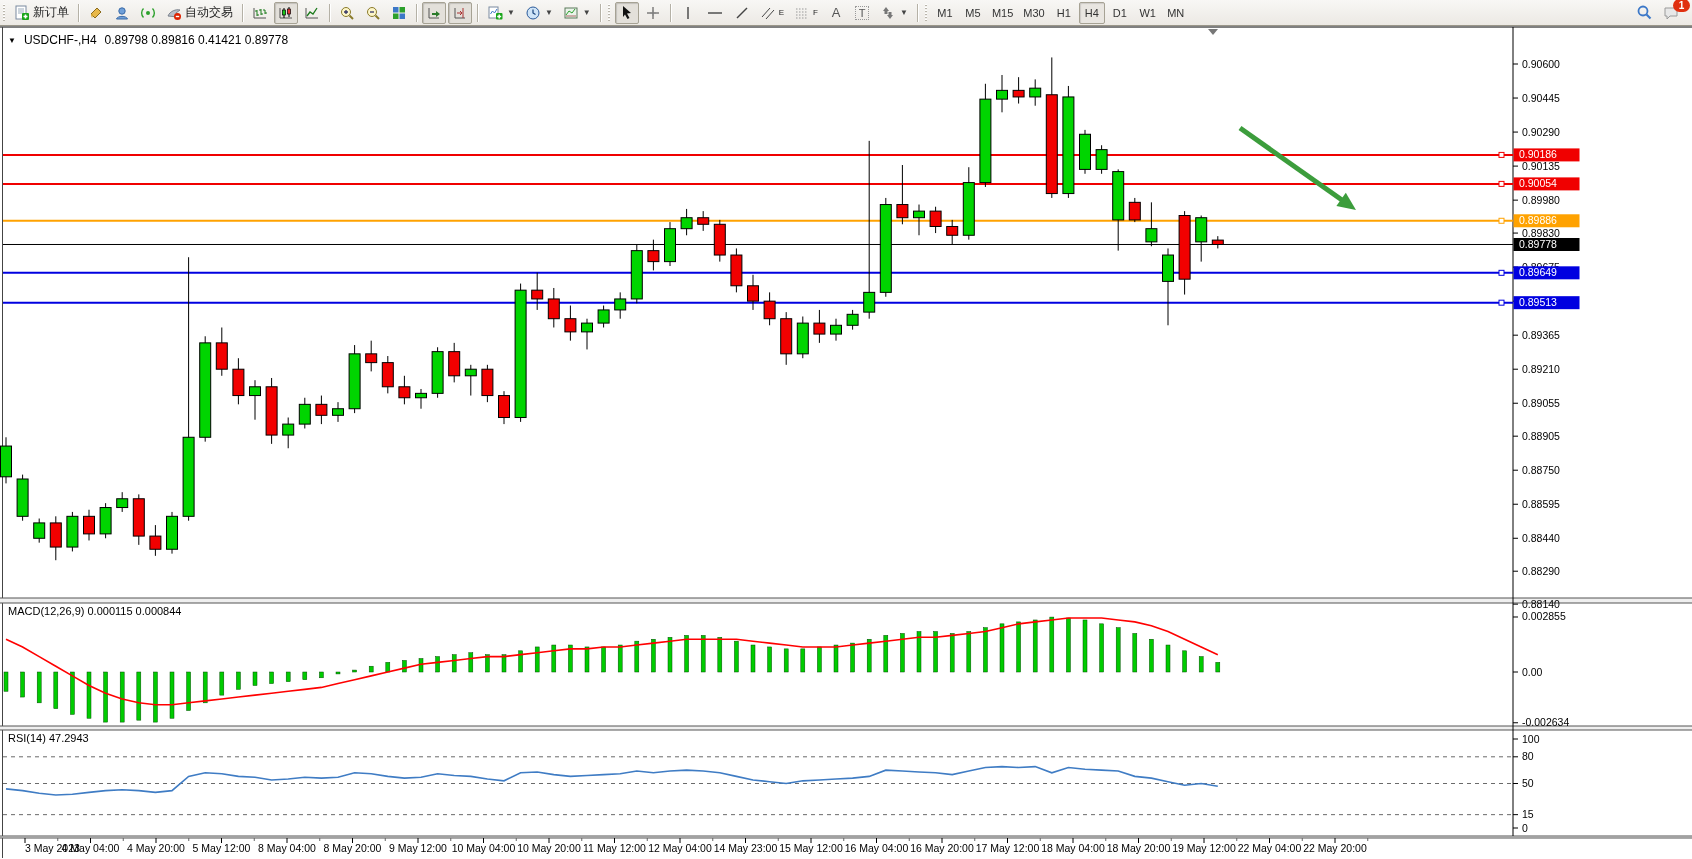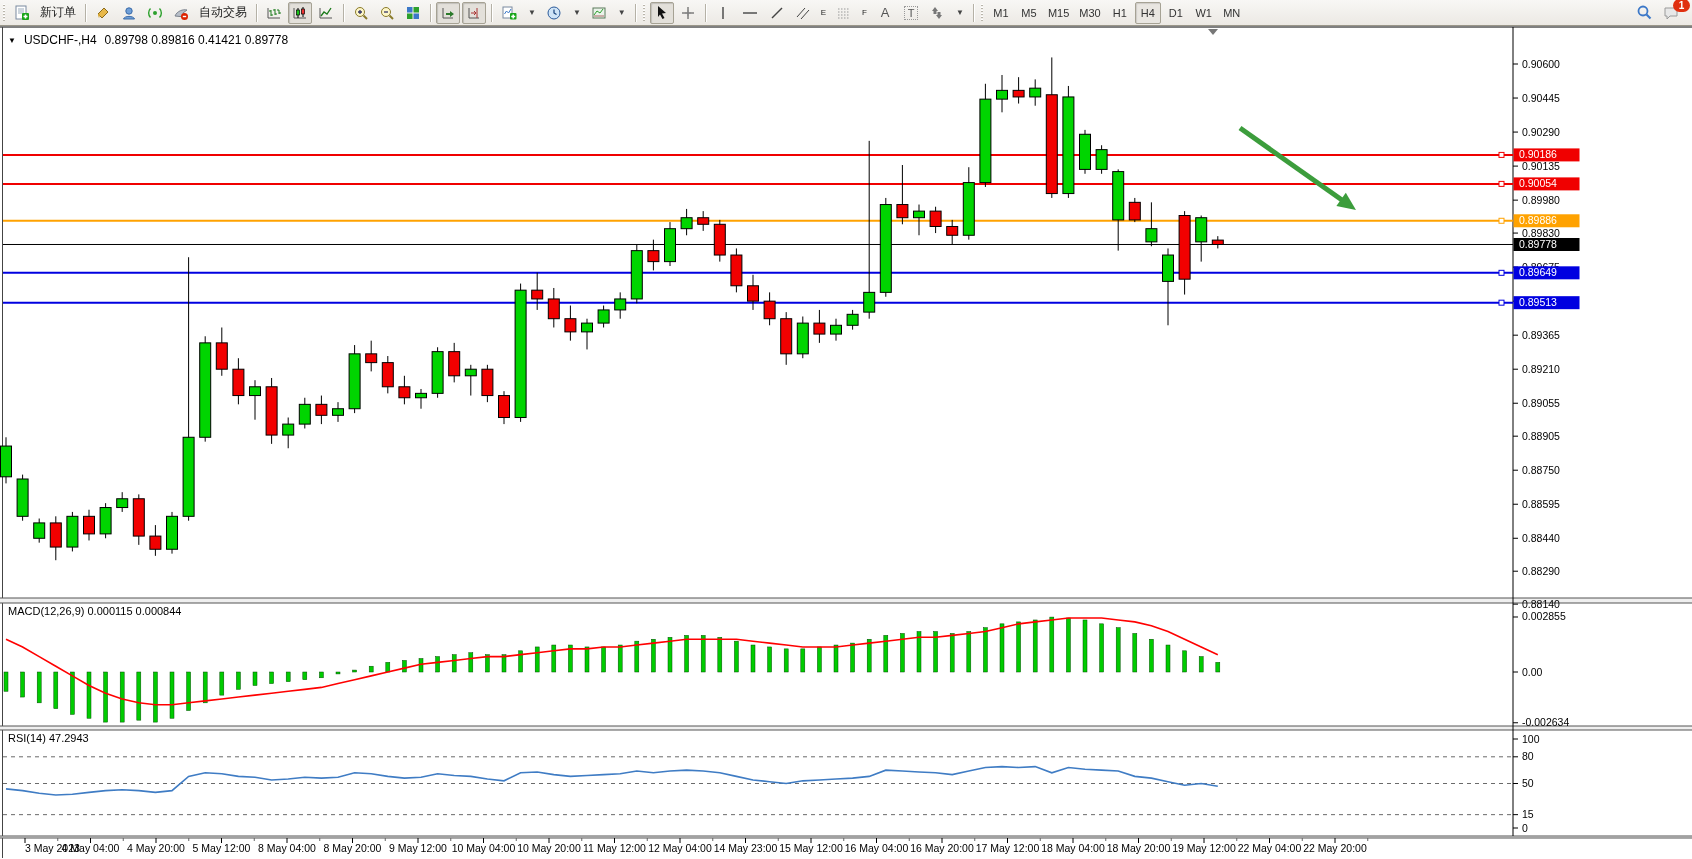--- a/index.html
+++ b/index.html
@@ -1,20 +1,20 @@
 <!DOCTYPE html>
 <html><head>
 <meta charset="utf-8">
 <style>
   html,body{margin:0;padding:0;background:#fff;}
   #app{position:relative;width:1692px;height:859px;font-family:"Liberation Sans",sans-serif;background:#fff;overflow:hidden;}
   
   #toolbar{position:absolute;left:0;top:0;width:1692px;height:26px;background:linear-gradient(#f8f7f5,#ece9e4);border-bottom:1px solid #9a9689;display:flex;align-items:center;box-sizing:border-box;}
   .grip{width:5px;height:18px;margin:0 2px;background:repeating-linear-gradient(#fff 0 1px,#b9b5ab 1px 2px,transparent 2px 3px);background-size:2px 100%;background-repeat:repeat-y;background-position:1px 0;}
-  .tbtn{height:22px;min-width:24px;display:flex;align-items:center;justify-content:center;padding:0 3px;margin:0 1px;border:1px solid transparent;border-radius:2px;box-sizing:border-box;font-size:12px;color:#222;cursor:default;gap:10px;background:transparent;}
+  .tbtn{height:22px;min-width:24px;display:flex;align-items:center;justify-content:center;padding:0 3px;margin:0 1px;border:1px solid transparent;border-radius:2px;box-sizing:border-box;font-size:12px;color:#222;cursor:default;gap:3px;background:transparent;}
   .tbtn.pressed{background:#e3e0da;border-color:#a6a294;box-shadow:inset 1px 1px 1px rgba(0,0,0,.15);}
   .tbtn .lbl{font-size:12px;white-space:nowrap;}
   .sep{width:1px;height:18px;background:#b5b1a6;margin:0 4px;box-shadow:1px 0 0 #fff;}
   .dd{font-size:8px;color:#444;margin-left:1px;}
   .tficon{display:inline-block;}
   .tf{font-size:11px;color:#333;min-width:26px;justify-content:center;}
   .tf.pressed{background:#e9e6e1;border-color:#a6a294;box-shadow:inset 1px 1px 1px rgba(0,0,0,.12);}
   #toolbar-right{margin-left:auto;display:flex;align-items:center;margin-right:6px;}
   .badge{position:absolute;top:-4px;right:-6px;background:#e03010;color:#fff;border-radius:8px;font-size:10px;min-width:13px;height:13px;line-height:13px;text-align:center;padding:0 2px;font-weight:bold;}
   

